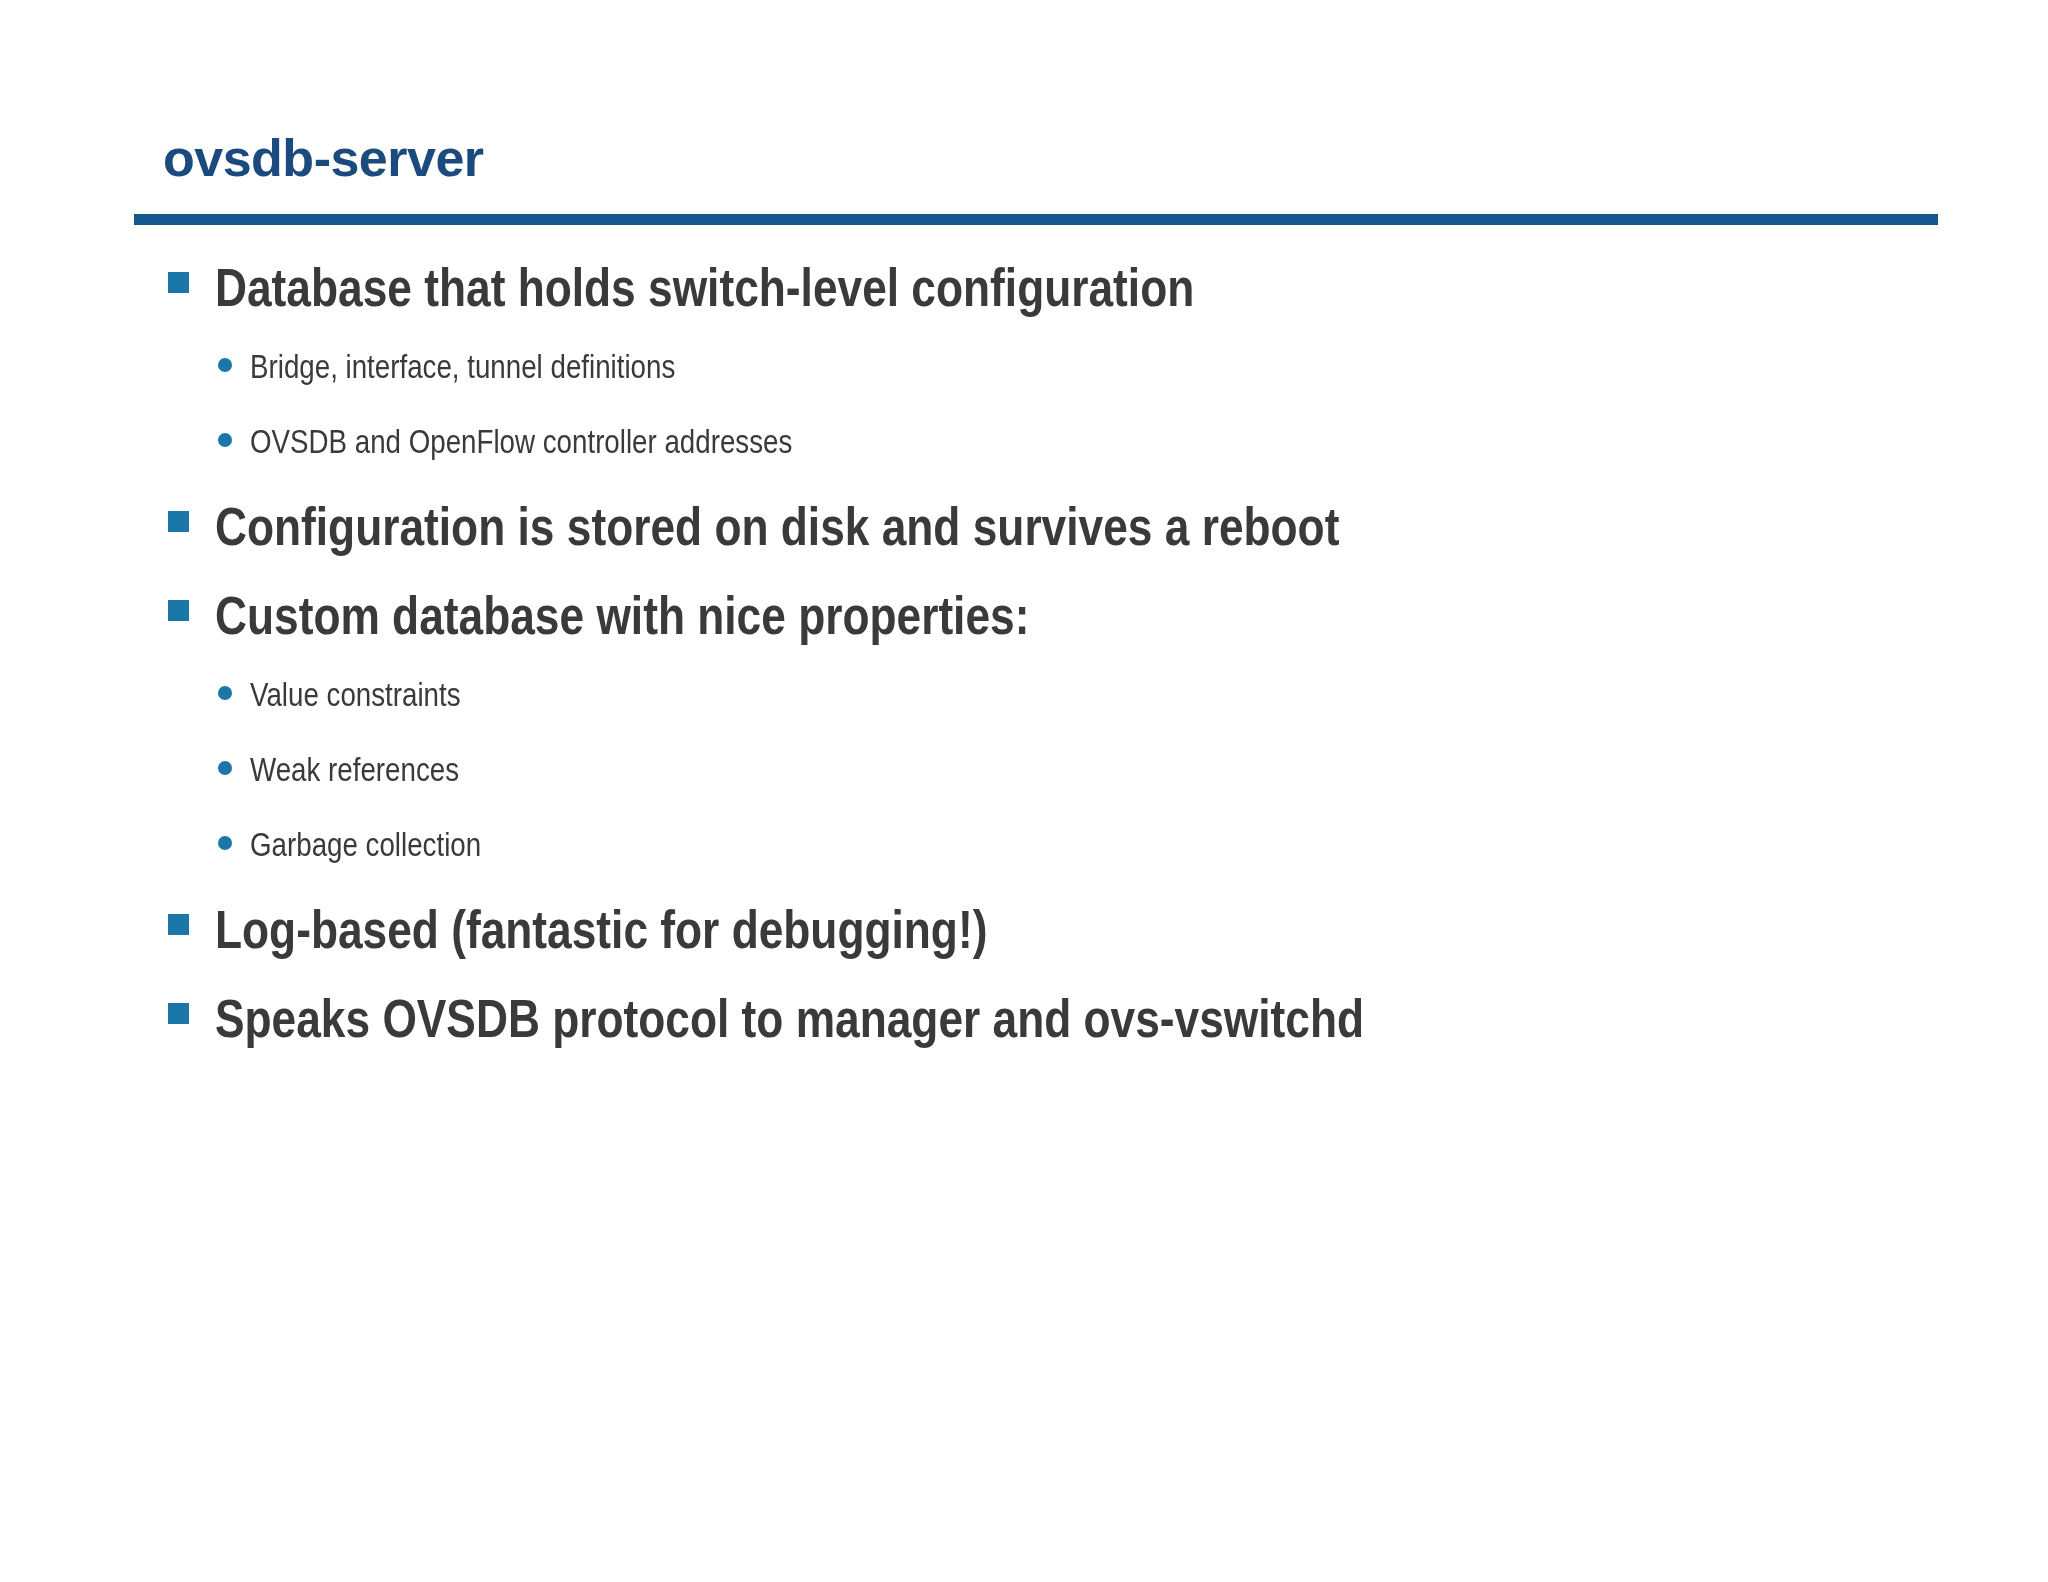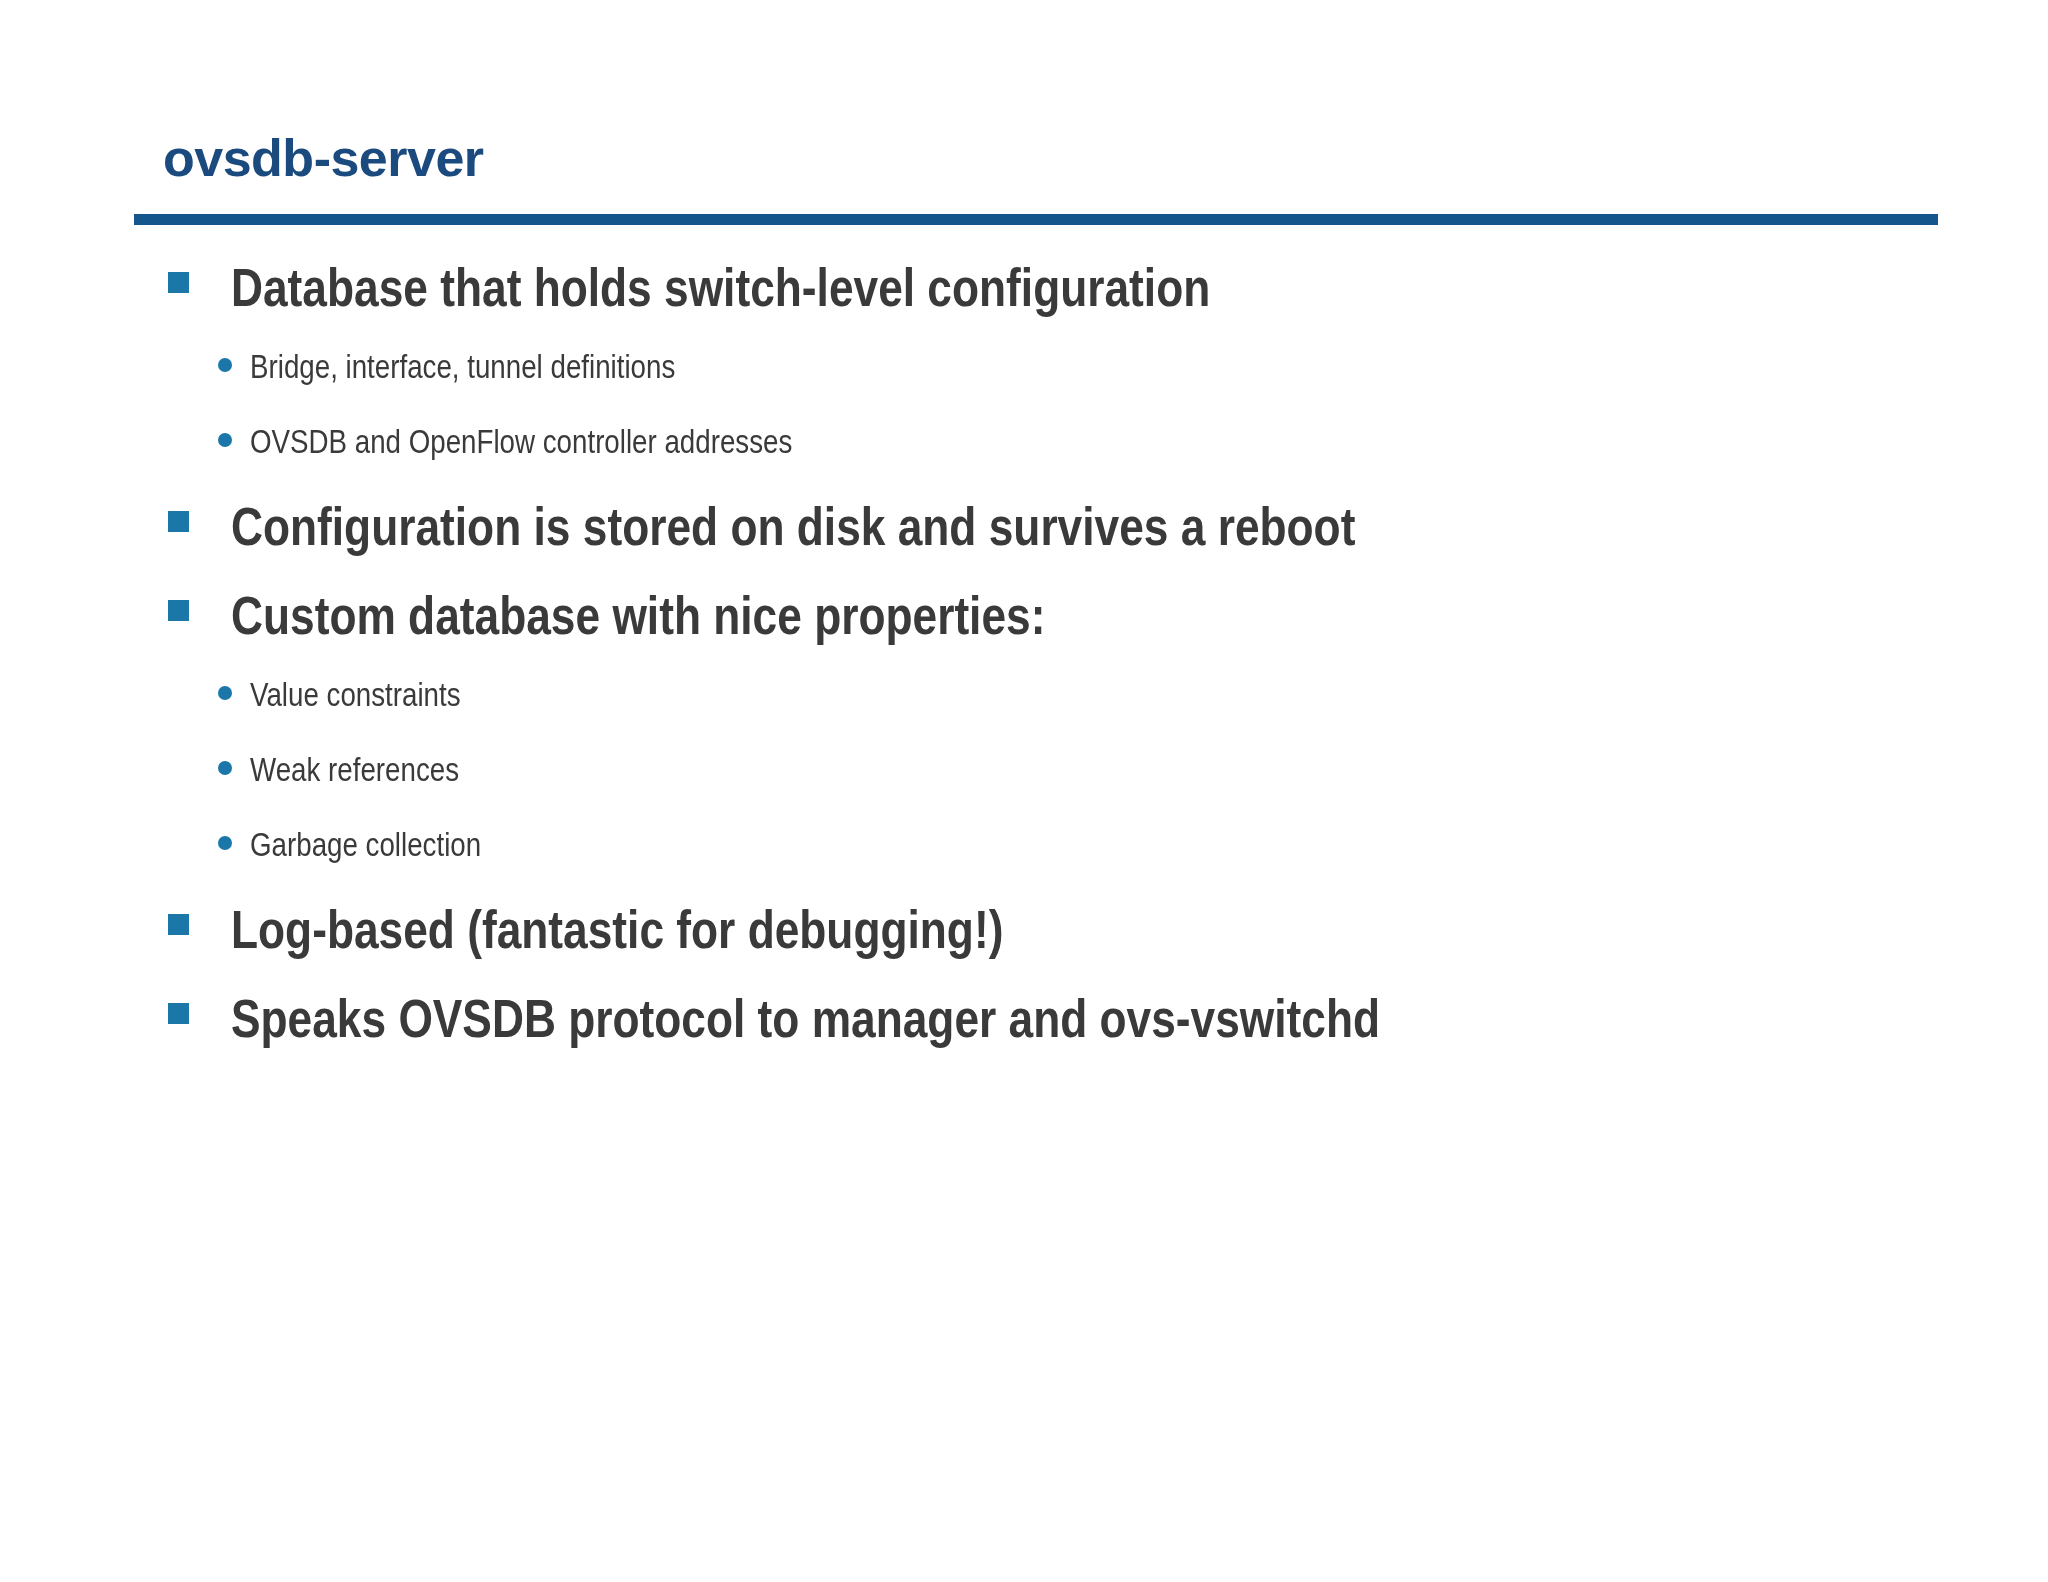--- a/index.html
+++ b/index.html
@@ -38,21 +38,20 @@
     background:var(--rule-color,#15568d);
   }
   .content{
     position:absolute;left:0;top:256px;width:2048px;
   }
   .li{display:flex;align-items:flex-start;}
   .li.l1{
     padding-left:168px;
     font-size:54px;font-weight:bold;line-height:62px;
     margin-top:27px;
-    gap:16px;
   }
   .li.l2{
     padding-left:218px;
     font-size:33px;font-weight:normal;line-height:52px;
     margin-top:23px;
   }
   .content .li:first-child{margin-top:0;}
   .sq{
     flex:none;width:21px;height:21px;
     background:var(--bullet-color,#1a77a8);

